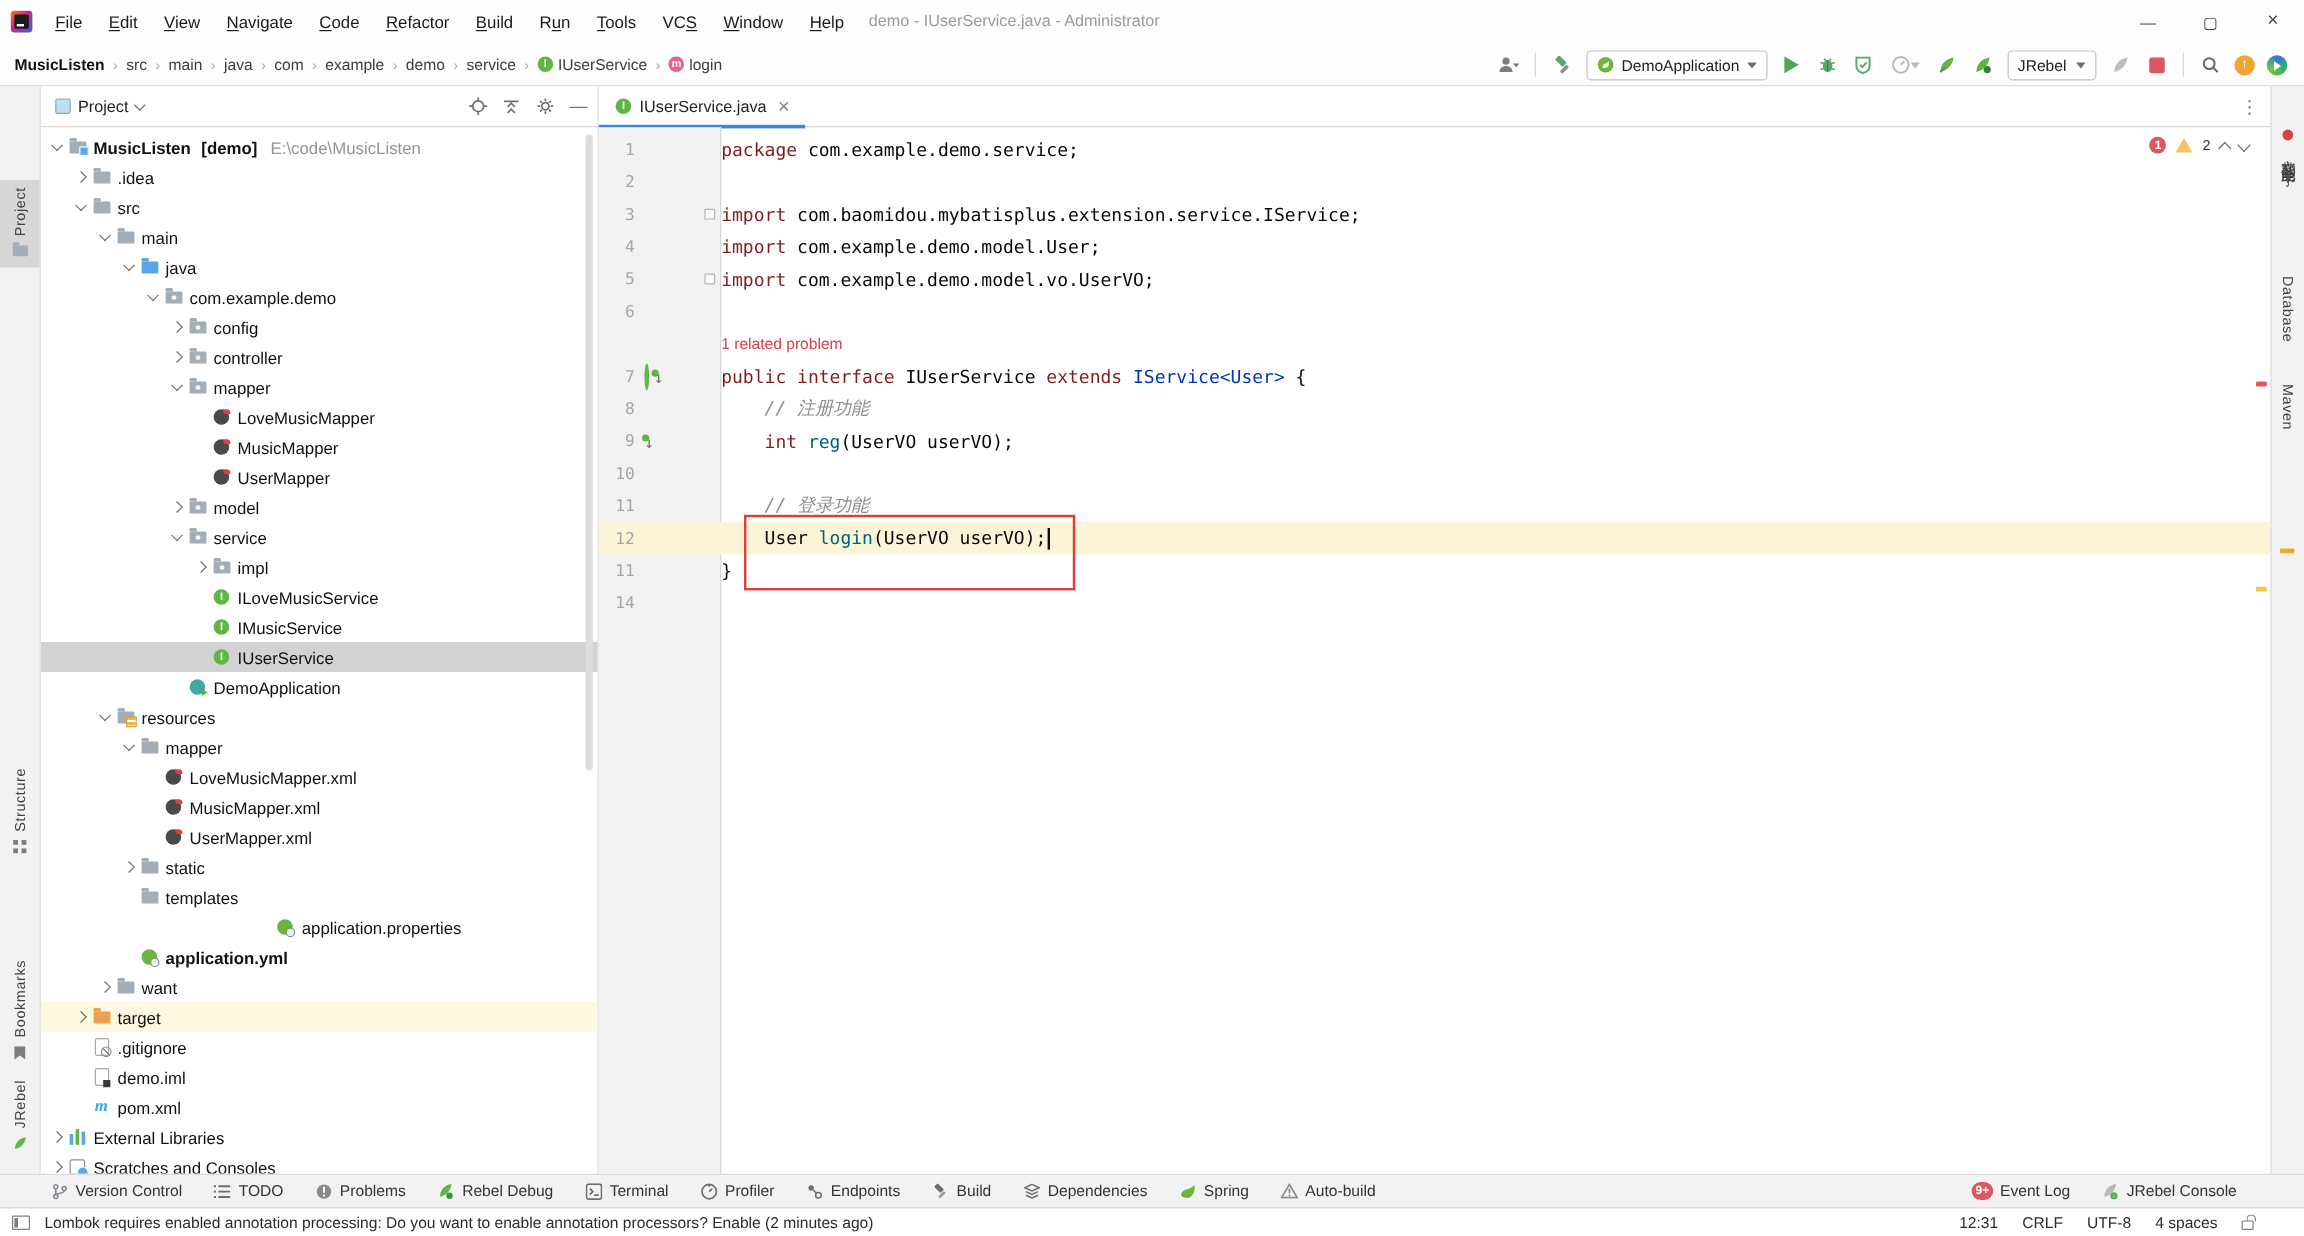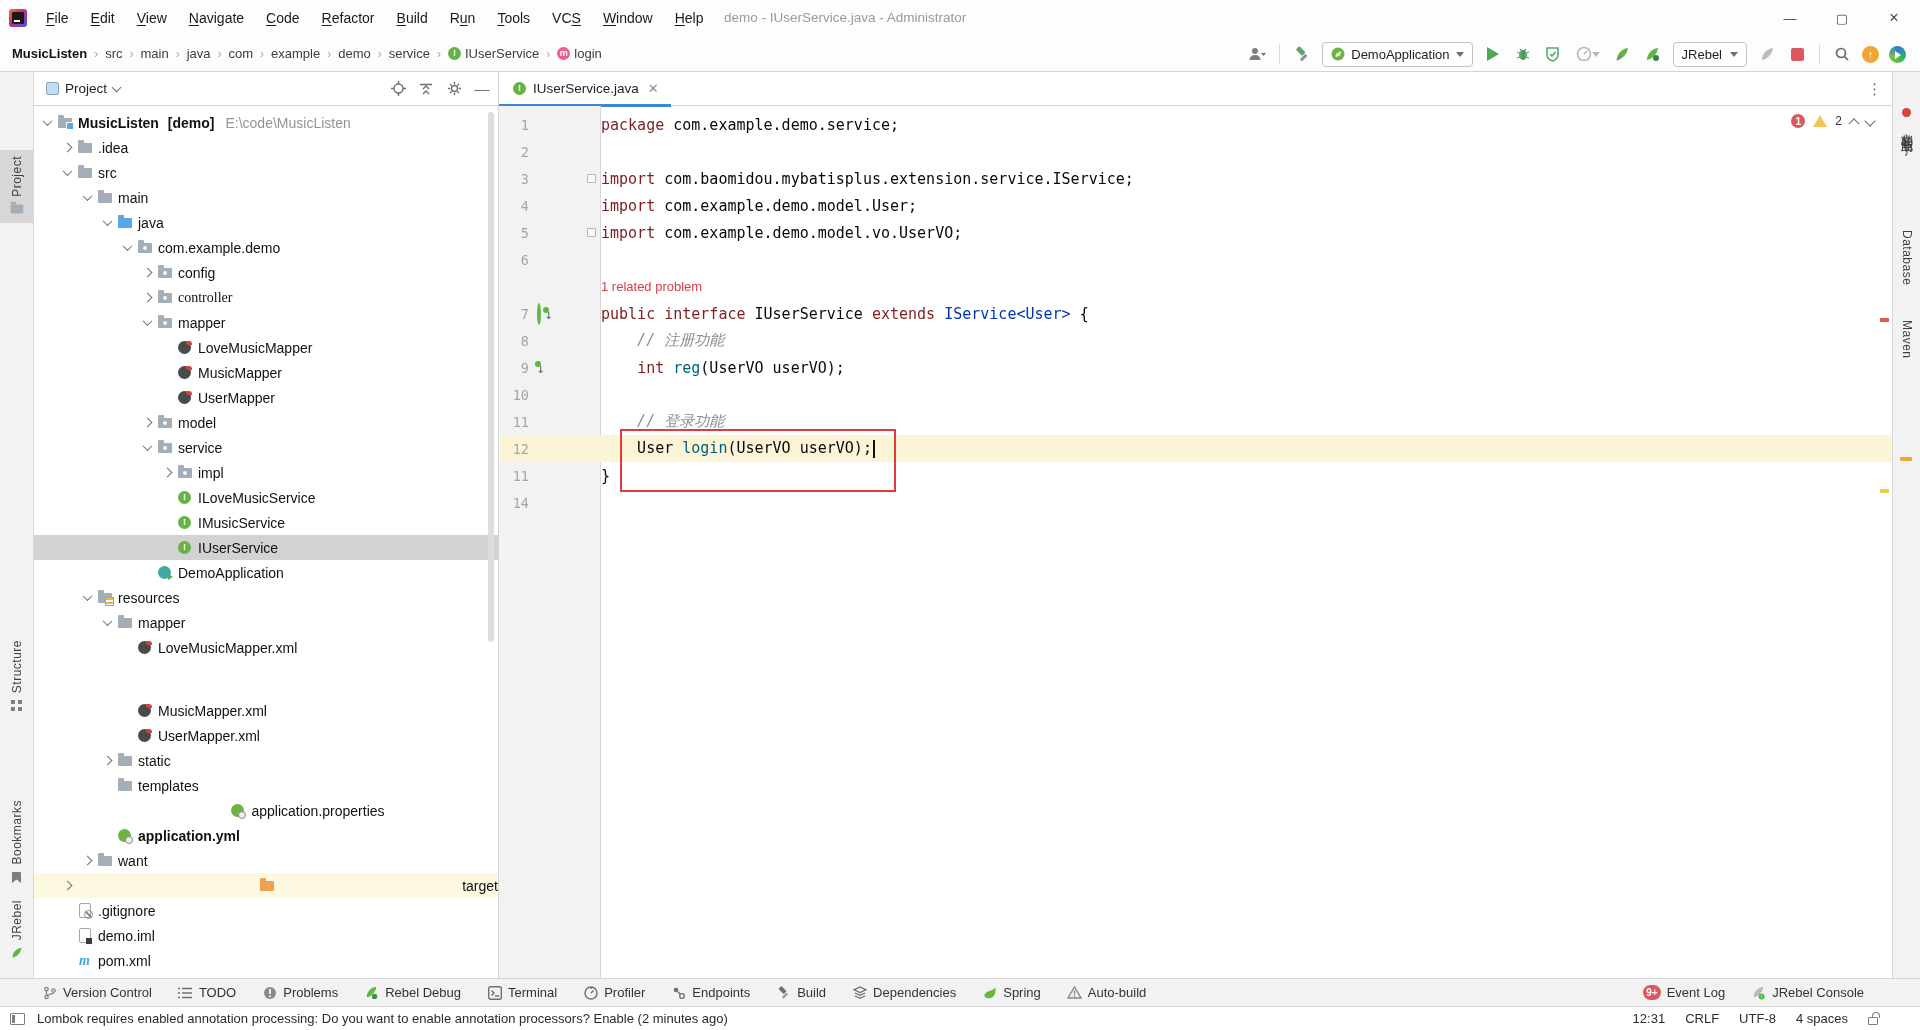--- a/index.html
+++ b/index.html
@@ -53,21 +53,21 @@
 
   
   .project-panel { width:465px; flex:none; position:relative; background:#FFF; border-right:1px solid #D6D6D6; }
   .panel-header { height:34px; display:flex; align-items:center; border-bottom:1px solid #D5D5D5; padding:0 8px 0 12px; font-size:13.5px; color:#222; gap:6px; }
   .ph-square { width:13px; height:13px; border:1px solid #8FA5B5; background:#BEE0F4; border-radius:2px; flex:none; }
   .ph-actions { margin-left:auto; display:flex; align-items:center; gap:12px; color:#6F6F6F; }
   .ph-act { width:16px; height:16px; display:flex; align-items:center; justify-content:center; }
   .tree { position:absolute; top:34px; left:0; right:0; bottom:0; overflow:hidden; font-size:14px; color:#111; padding-top:4px; }
   .trow { height:25px; display:flex; align-items:center; gap:5px; white-space:nowrap; }
   .trow.sel { background:#D2D2D2; }
-  .trow.hl { background:#FCF9E0;justify-content:space-between; }
+  .trow.hl { background:#FCF9E0; }
   .chev { width:7px; height:7px; border-right:1.6px solid #6F6F6F; border-bottom:1.6px solid #6F6F6F; flex:none; display:inline-block; }
   .chev.open { transform:rotate(45deg) translate(-1px,-1px); }
   .chev.closed { transform:rotate(-45deg); }
   .chev.none { border:none; }
   .t-extra { color:#949494; margin-left:6px; }
   .t-tag { font-weight:bold; }
   .tree-scroll { position:absolute; right:4px; top:40px; width:6px; height:530px; background:#DDDDDD; border-radius:3px; }
 
   
   .ic { width:17px; height:16px; position:relative; flex:none; display:inline-flex; align-items:center; justify-content:center; }
@@ -407,21 +407,21 @@
             </span>
             <span>com.example.demo</span>
           </div>
           <div class="trow" style="padding-left: 110px;">
             <span class="chev closed"></span>
             <span class="ic">
               <span class="fico f-pkg"></span>
             </span>
             <span>config</span>
           </div>
-          <div class="trow" style="padding-left: 110px; font-family: Liberation Serif, serif;">
+          <div class="trow" style="padding-left: 110px;">
             <span class="chev closed"></span>
             <span class="ic">
               <span class="fico f-pkg"></span>
             </span>
             <span>controller</span>
           </div>
           <div class="trow" style="padding-left: 110px;">
             <span class="chev open"></span>
             <span class="ic">
               <span class="fico f-pkg"></span>
@@ -512,21 +512,21 @@
             </span>
             <span>mapper</span>
           </div>
           <div class="trow" style="padding-left: 90px;">
             <span class="chev none"></span>
             <span class="ic">
               <span class="ball b-myb"></span>
             </span>
             <span>LoveMusicMapper.xml</span>
           </div>
-          <div class="trow" style="padding-left: 90px; margin-top: 38px;">
+          <div class="trow" style="padding-left: 90px;">
             <span class="chev none"></span>
             <span class="ic">
               <span class="ball b-myb"></span>
             </span>
             <span>MusicMapper.xml</span>
           </div>
           <div class="trow" style="padding-left: 90px;">
             <span class="chev none"></span>
             <span class="ic">
               <span class="ball b-myb"></span>

